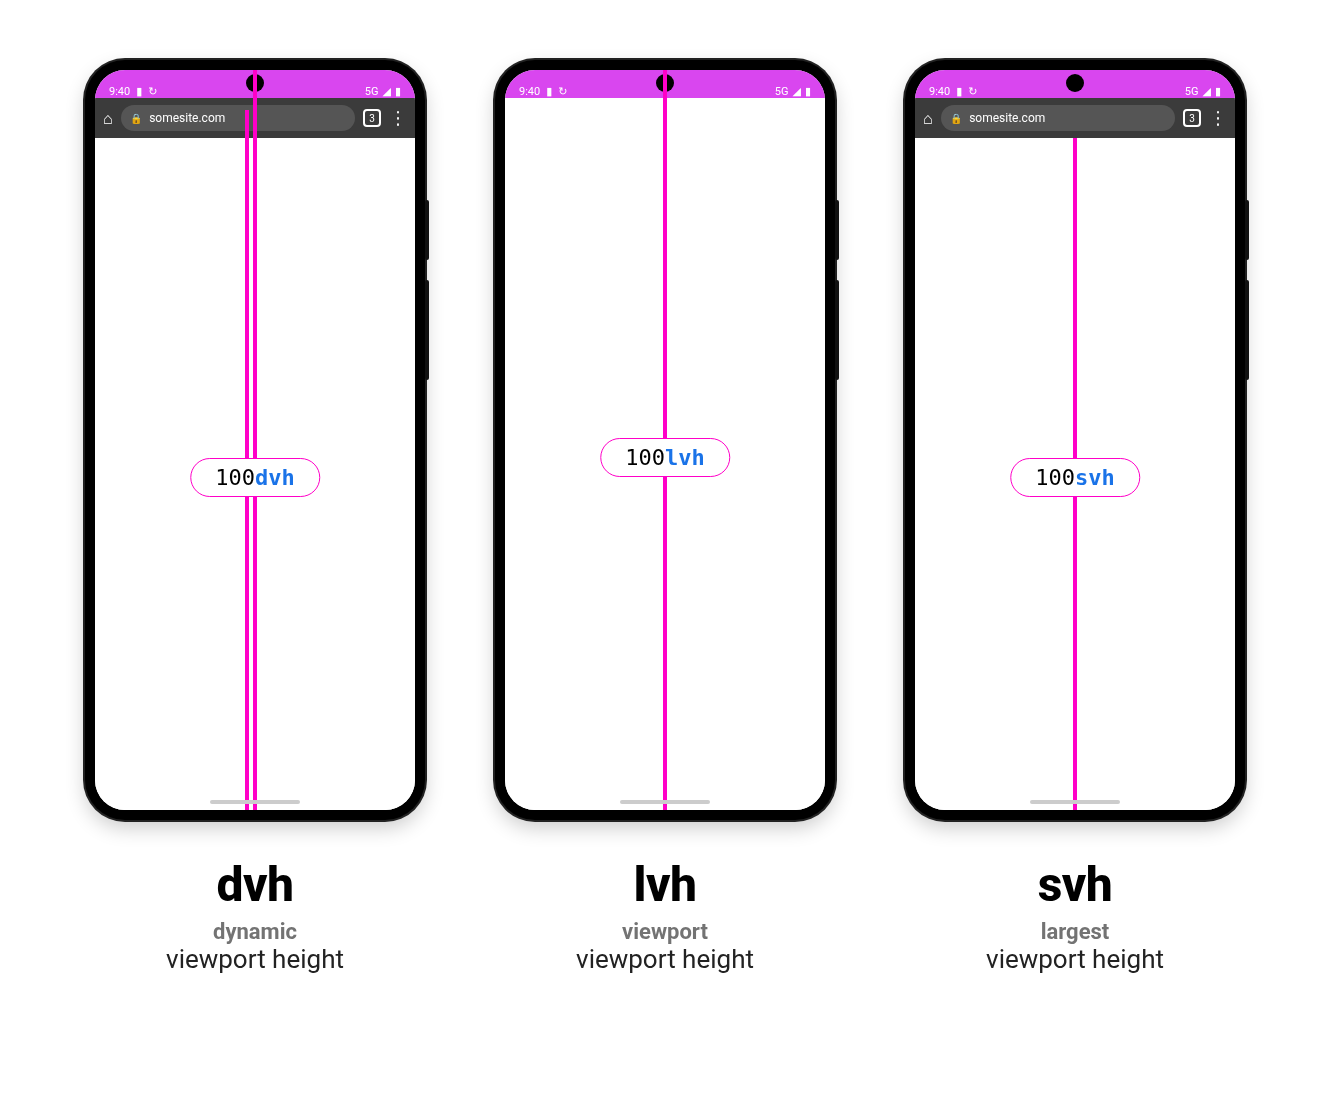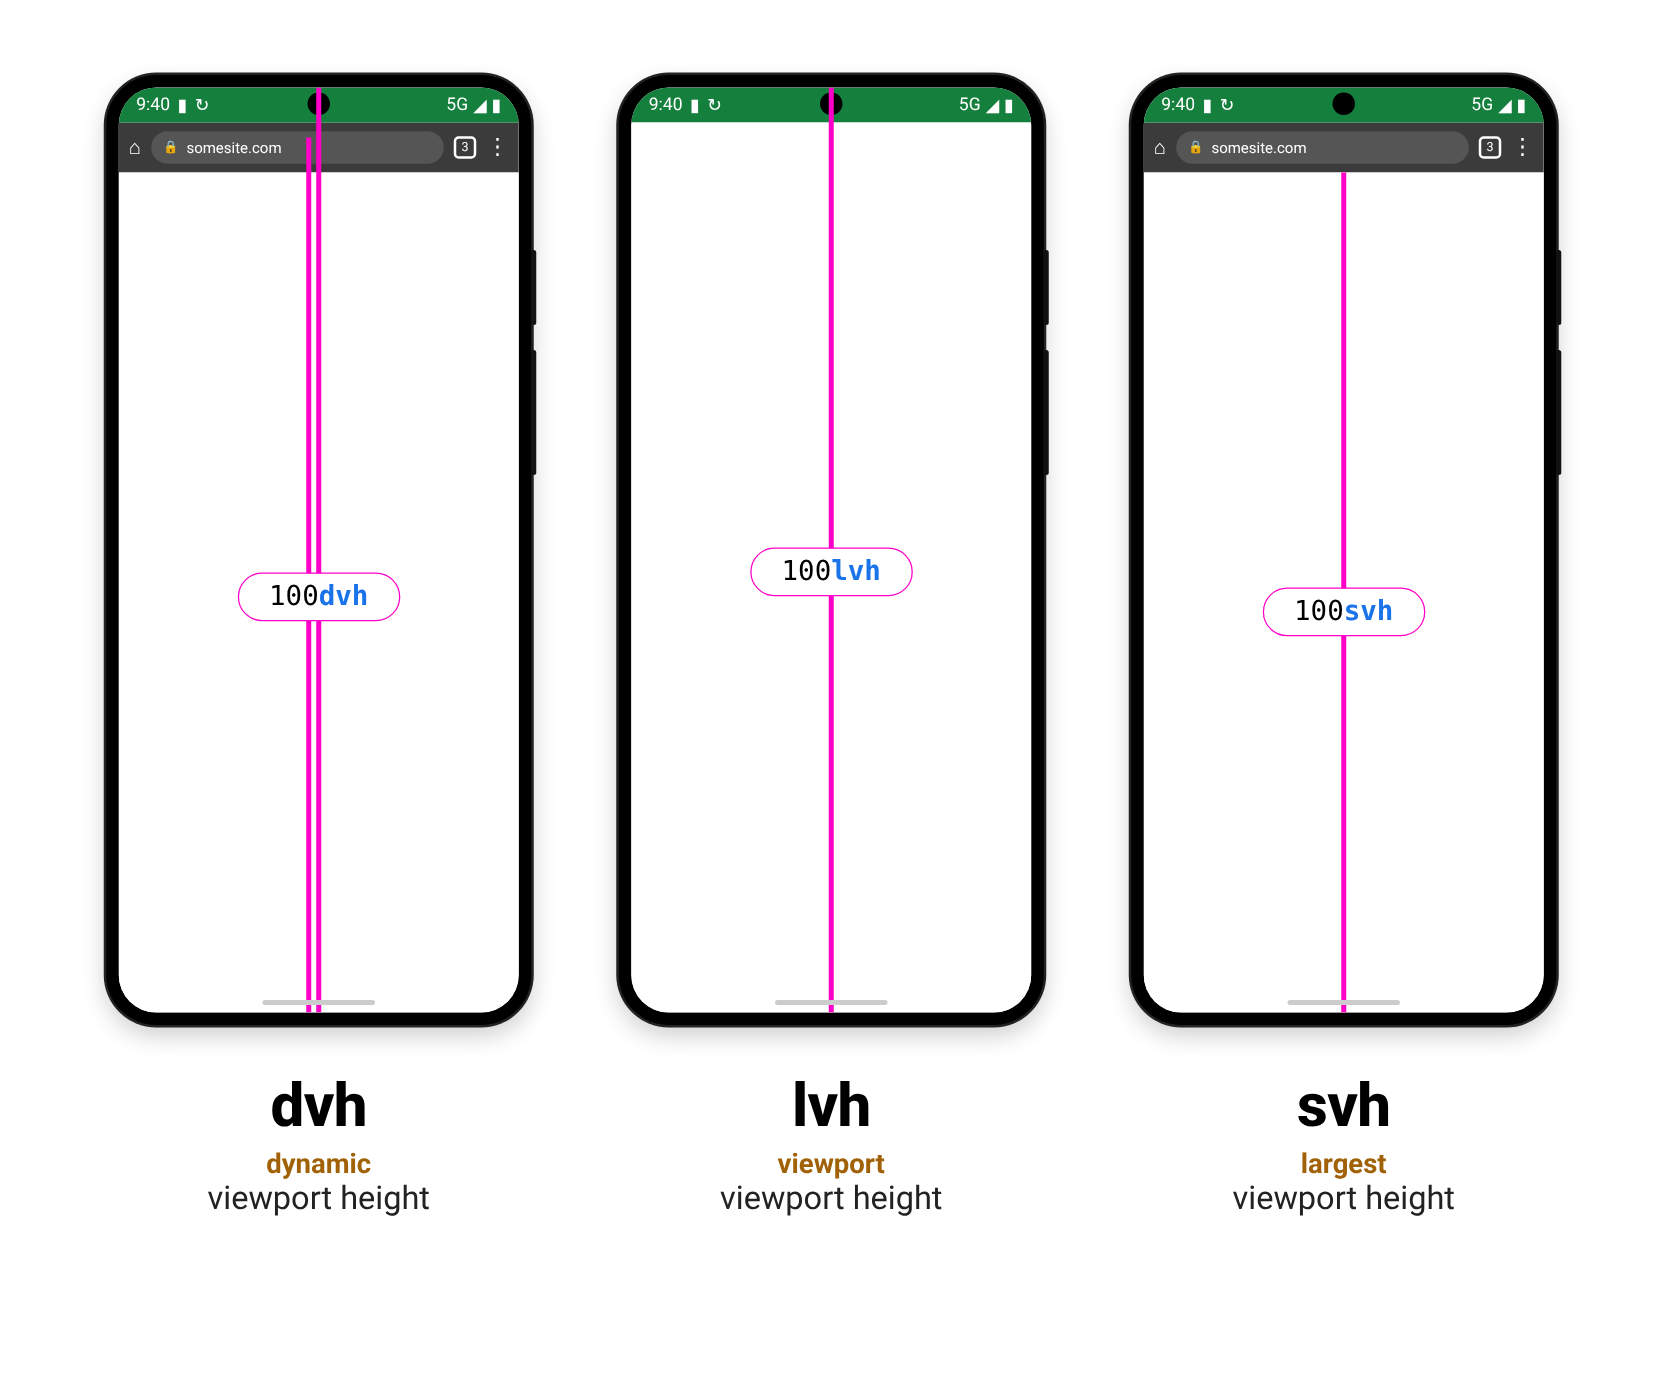--- a/index.html
+++ b/index.html
@@ -44,27 +44,27 @@
     height: 100%;
     background: #fff;
     border-radius: 30px;
     overflow: hidden;
     position: relative;
     display: flex;
     flex-direction: column;
   }
   .status {
     height: 28px;
-    background: #15803d;
+    background: #d946ef;
     color: #fff;
     display: flex;
-    align-items: center;
+    align-items: flex-end;
     justify-content: space-between;
     padding: 0 14px;
-    font-size: 14px;
+    font-size: 11px;
     position: relative;
   }
   .status .left { display: flex; align-items: center; gap: 6px; }
   .status .right { display: flex; align-items: center; gap: 4px; }
   .cam {
     position: absolute;
     top: 4px;
     left: 50%;
     transform: translateX(-50%);
     width: 18px; height: 18px;
@@ -146,21 +146,21 @@
   .caption {
     text-align: center;
     margin-top: 36px;
   }
   .caption h2 {
     font-size: 48px;
     font-weight: 800;
     letter-spacing: -0.5px;
   }
   .caption .blue {
-    color: #a16207;
+    color: #737373;
     font-weight: 700;
     font-size: 22px;
     margin-top: 6px;
   }
   .caption .grey {
     color: #222;
     font-size: 26px;
     font-weight: 400;
   }
   .ic { display:inline-block; }
@@ -267,21 +267,21 @@
               <span class="ic" style="font-size: 10px;">🔒</span>
               <span>somesite.com</span>
             </div>
             <div class="tabsq">
               <span>3</span>
             </div>
             <span class="dots">⋮</span>
           </div>
           <div class="viewport">
             <div class="vline" style="top: 0px; height: 672px;"></div>
-            <div class="badge" style="top: 304px; text-align: center;"><span>100</span><span class="unit">svh</span></div>
+            <div class="badge" style="top: 292px; text-align: center;"><span>100</span><span class="unit">svh</span></div>
           </div>
           <div class="navbar"></div>
         </div>
       </div>
       <div class="caption">
         <h2>svh</h2>
         <div class="blue">largest</div>
         <div class="grey">viewport height</div>
       </div>
     </div>

